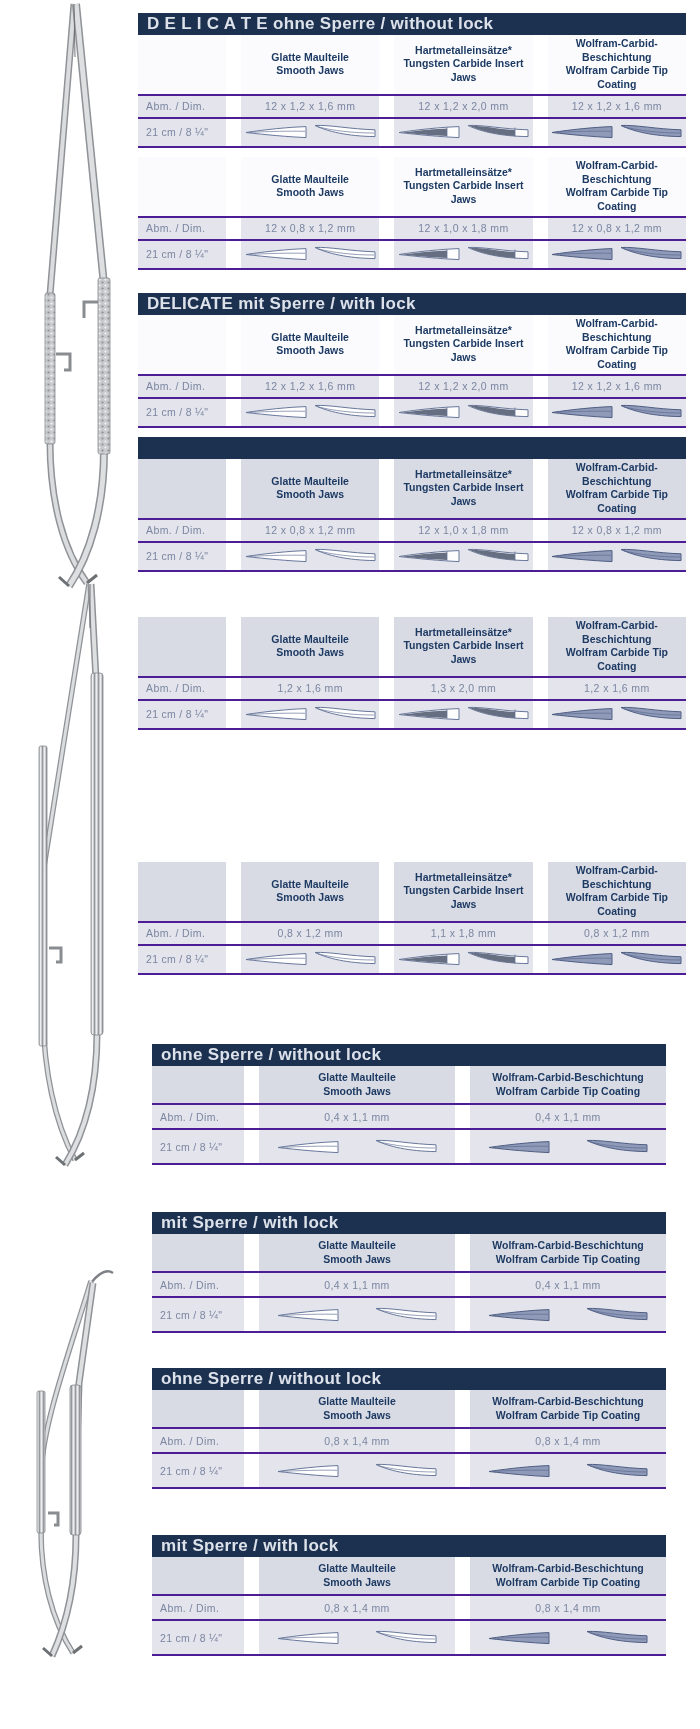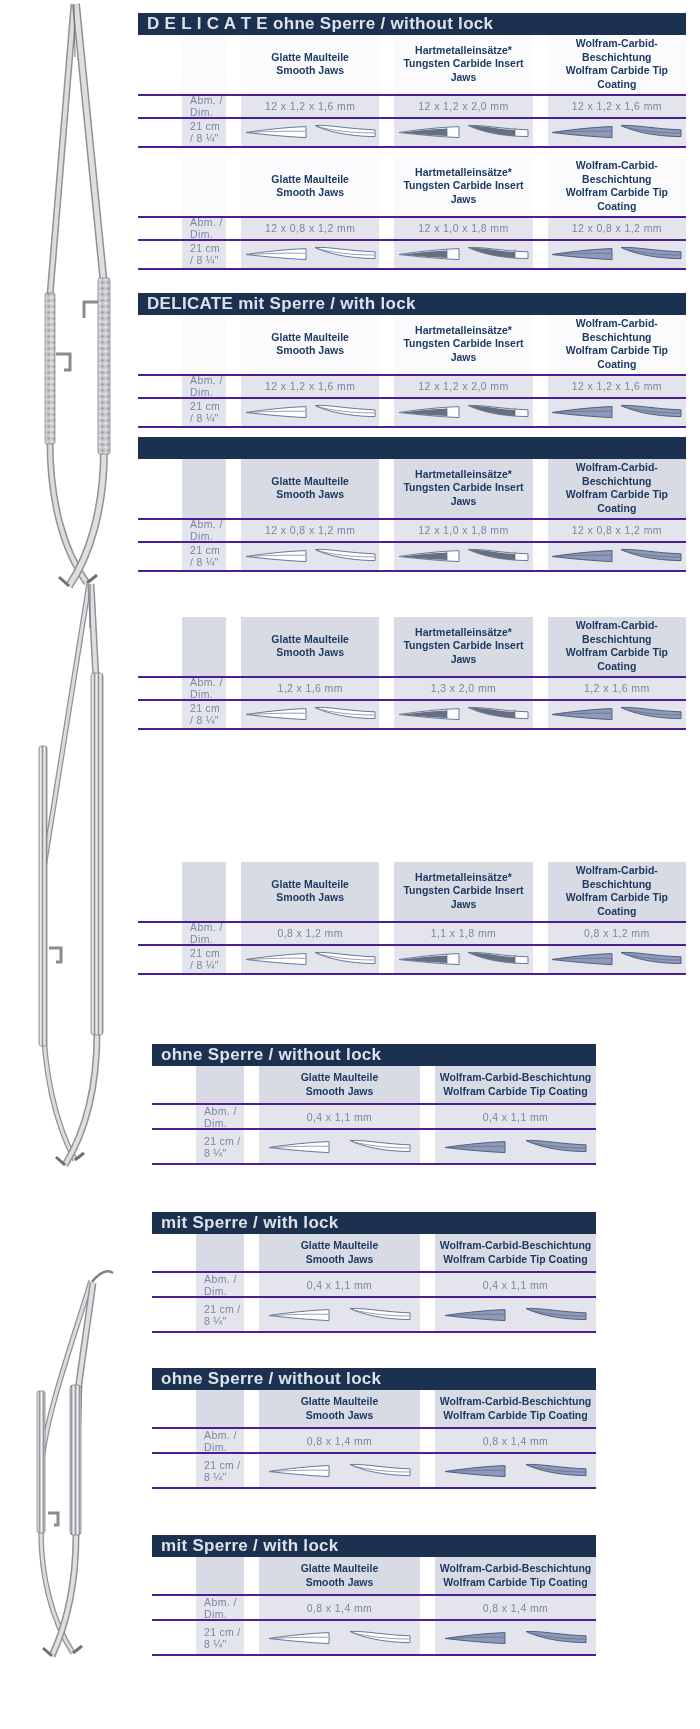--- a/index.html
+++ b/index.html
@@ -1,40 +1,40 @@
 <!DOCTYPE html>
 <html><head>
 <meta charset="utf-8">
 <style>
   html,body{margin:0;padding:0;background:#ffffff;}
   .page{position:relative;width:700px;height:1729px;background:#ffffff;overflow:hidden;
         font-family:"Liberation Sans",sans-serif;}
   
   .spec-table{position:absolute;}
   .wide{left:138px;width:548px;}
-  .narrow{left:152px;width:444px;}
+  .narrow{left:152px;width:514px;}
   .pos-0{top:13px}.pos-1{top:157px}.pos-2{top:293px}.pos-3{top:437px}.pos-4{top:617px}
   .pos-5{top:862px}.pos-6{top:1044px}.pos-7{top:1212px}.pos-8{top:1368px}.pos-9{top:1535px}
 
   .bar{height:22px;background:#1c3050;color:#dde2ea;font-weight:bold;font-size:17px;
        line-height:22px;padding-left:9px;letter-spacing:.3px;white-space:nowrap;overflow:hidden;}
   .row{display:grid;column-gap:15px;border-bottom:2px solid #4c1d95;}
   .wide .row{grid-template-columns:88px 1fr 1fr 1fr;}
   .narrow .row{grid-template-columns:92px 1fr 1fr;}
   .cell{background:#e3e4ec;display:flex;align-items:center;justify-content:center;}
   .colhead-row .cell{background:#d9dbe4;flex-direction:column;min-height:33px;padding:2px 3px;box-sizing:border-box;}
   .light-colhead .colhead-row .cell{background:#fbfbfd;}
   .narrow .colhead-row .cell{min-height:37px;}
   .colhead div{font-weight:bold;font-size:10.5px;line-height:1.3;color:#1d3a63;text-align:center;}
   .dim-row .cell{height:21px;font-size:10.5px;color:#7b86a0;letter-spacing:.4px;}
   .narrow .dim-row .cell{height:23px;}
   .icon-row .cell{height:27px;}
   .narrow .icon-row .cell{height:33px;}
   .stub{justify-content:flex-start !important;padding-left:8px;box-sizing:border-box;
-        font-size:10.5px;color:#7b86a0;letter-spacing:.3px;margin-left:44px;}
+        font-size:10.5px;color:#7b86a0;letter-spacing:.3px;}
   .icons{justify-content:space-around !important;}
   
   .instrument{position:absolute;}
   .inst-1{left:20px;top:2px;}
   .inst-2{left:18px;top:578px;}
   .inst-3{left:15px;top:1263px;}
 </style>
 </head>
 <body>
 

